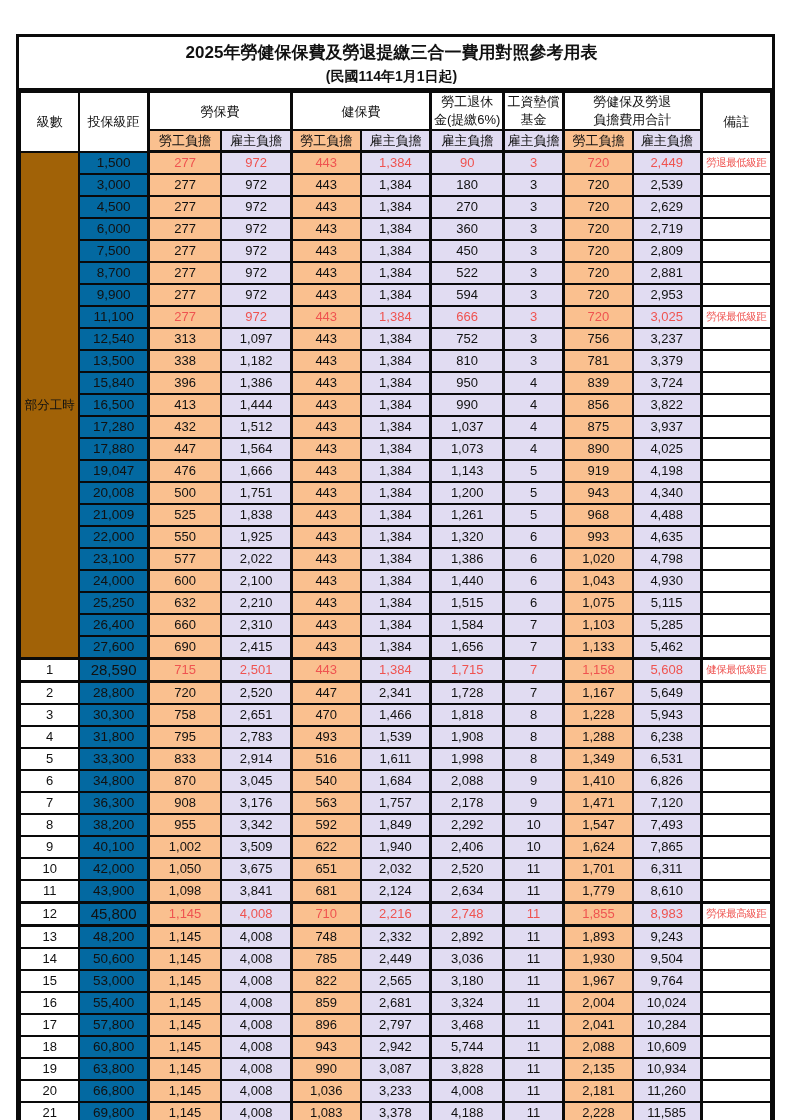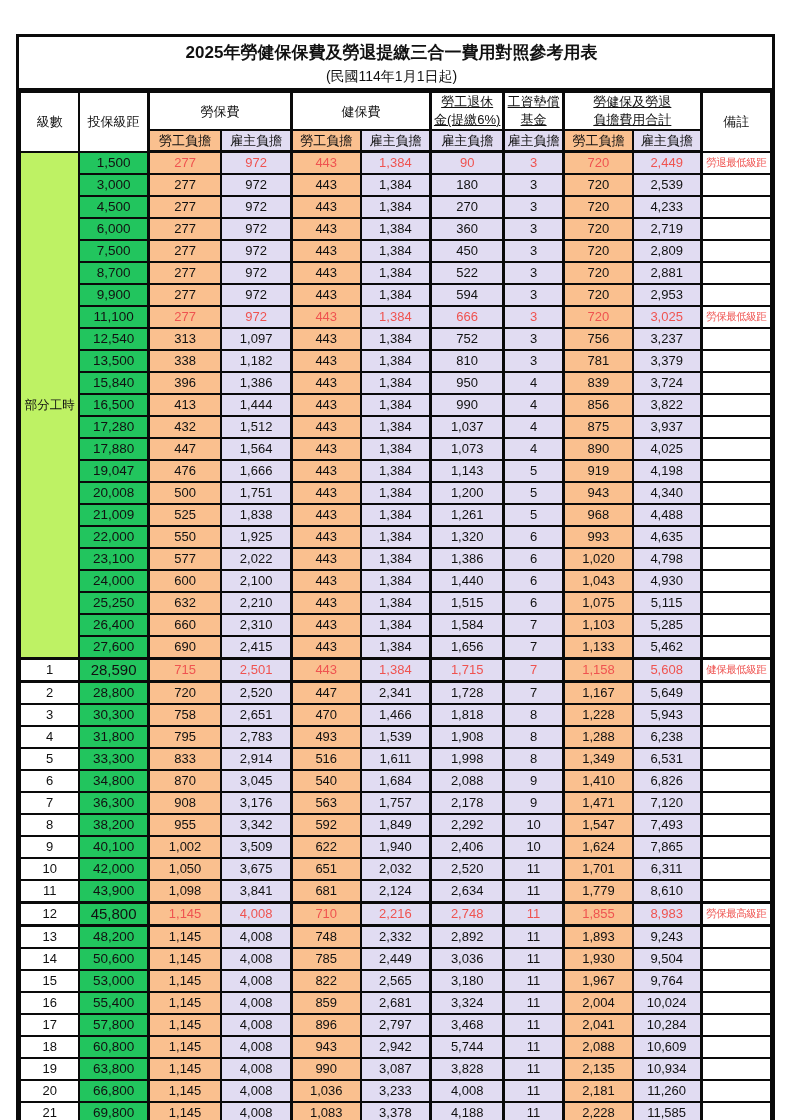--- a/index.html
+++ b/index.html
@@ -13,21 +13,21 @@
     width:759px;box-sizing:border-box;
     border:3px solid #0a0a0a;
     background:#fff;
   }
   .titlebox{
     border-bottom:3px solid #0a0a0a;
     text-align:center;
     padding:2px 8px 1px 0;
   }
   .title{font-size:17px;font-weight:bold;line-height:27px;}
-  .subtitle{font-size:14px;font-weight:normal;line-height:21px;}
+  .subtitle{font-size:14px;font-weight:bold;line-height:21px;}
   table{
     width:100%;
     border-collapse:collapse;
     table-layout:fixed;
   }
   th,td{
     border:2px solid #0a0a0a;
     padding:0;
     text-align:center;
     vertical-align:middle;
@@ -45,25 +45,25 @@
     height:20px;
     font-size:13px;
     line-height:20px;
   }
   .emp{background:#FAC08F;}
   .er{background:#E1DCF2;}
   .thickL{border-left-width:3px;}
   .red{color:#EF5350;}
   .remark-cell{font-size:10.5px;color:#EF5350;letter-spacing:-0.5px;font-family:Liberation Mono, monospace;}
   .lvl-cell{font-size:13px;background:#fff;}
-  .part-time-cell{font-size:12.5px;background:#bef264;}
-  .bracket-cell{font-size:13.5px;background:#22c55e;}
+  .part-time-cell{font-size:12.5px;background:#a16207;}
+  .bracket-cell{font-size:13.5px;background:#0369a1;}
   .bold-bracket{font-weight:normal;font-size:15px;}
   tr.hl td{border-top-width:3px;border-bottom-width:3px;}
-  .twoline span{display:block;line-height:18px;text-decoration:underline;}
+  .twoline span{display:block;line-height:18px;}
 </style>
 </head>
 <body>
 
 <div class="sheet">
   <div class="titlebox">
     <div class="title">2025年勞健保保費及勞退提繳三合一費用對照參考用表</div>
     <div class="subtitle">(民國114年1月1日起)</div>
   </div>
   <table>
@@ -139,21 +139,21 @@
         </tr>
         <tr>
           <td class="bracket-cell">4,500</td>
           <td class="emp thickL">277</td>
           <td class="er">972</td>
           <td class="emp thickL">443</td>
           <td class="er">1,384</td>
           <td class="er thickL">270</td>
           <td class="er thickL">3</td>
           <td class="emp thickL">720</td>
-          <td class="er">4,233</td>
+          <td class="er">2,629</td>
           <td class="remark-cell thickL"></td>
         </tr>
         <tr>
           <td class="bracket-cell">6,000</td>
           <td class="emp thickL">277</td>
           <td class="er">972</td>
           <td class="emp thickL">443</td>
           <td class="er">1,384</td>
           <td class="er thickL">360</td>
           <td class="er thickL">3</td>

